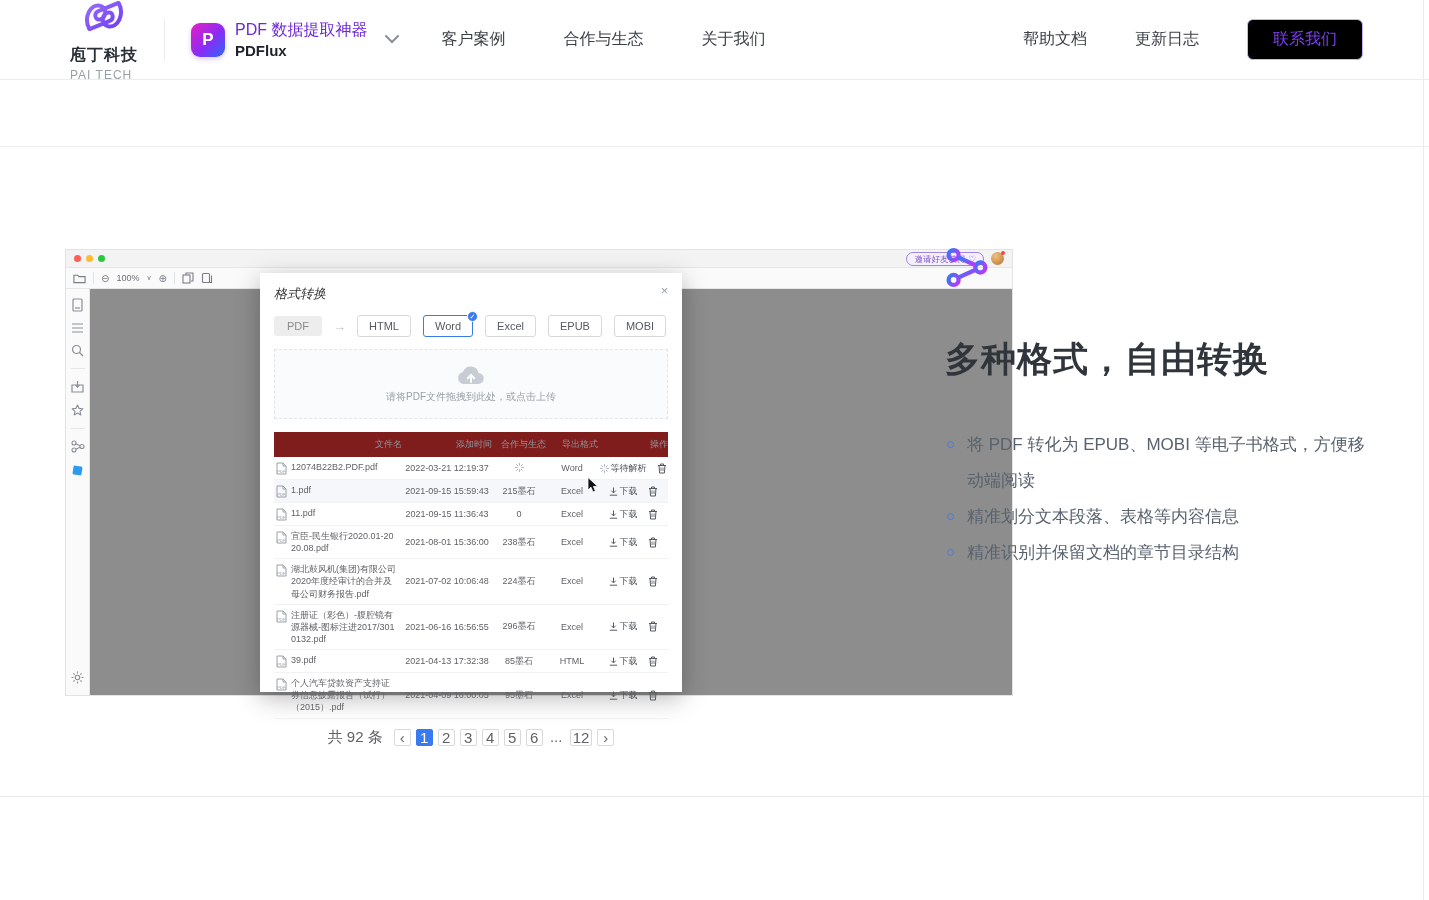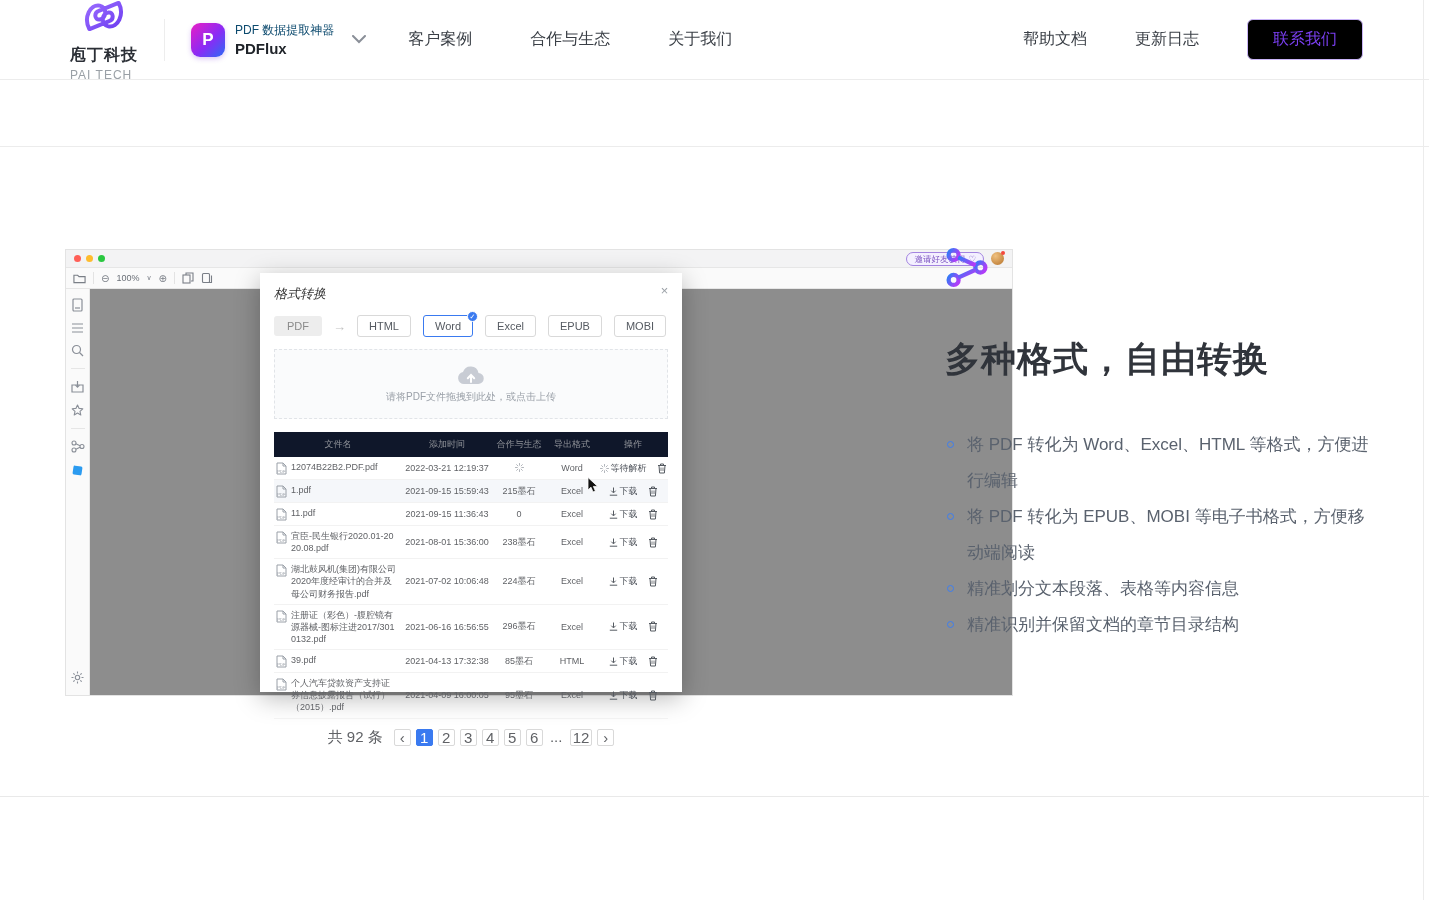--- a/index.html
+++ b/index.html
@@ -6,21 +6,21 @@
   html,body { width:1429px; height:900px; background:#fff; font-family:"Liberation Sans","DejaVu Sans",sans-serif; position:relative; overflow:hidden; }
 
   
   .header { height:80px; display:flex; align-items:center; padding:0 66px 0 70px; border-bottom:1px solid #ececec; background:#fff; }
   .logo { display:flex; align-items:center; gap:10px;flex-direction:column; }
   .logo-txt .cn { font-size:16px; color:#2b2f36; font-weight:700; letter-spacing:1px; }
   .logo-txt .en { font-size:12px; color:#9aa0a6; letter-spacing:1px; margin-top:2px; }
   .vdiv { width:1px; height:42px; background:#ededed; margin:0 26px; }
   .product { display:flex; align-items:center; gap:10px; cursor:pointer; }
   .pflx-icon { width:34px; height:34px; border-radius:9px; background:linear-gradient(135deg,#e91ec4 0%,#8a2bf5 55%,#2b6bf5 100%); display:flex; align-items:center; justify-content:center; color:#fff; font-weight:700; font-size:17px; box-shadow:0 2px 5px rgba(120,40,220,.25); }
-  .product .tagline { font-size:12px; color:#0c4a6e;text-align:right; }
+  .product .tagline { font-size:16px; color:#6d28d9;text-align:right; }
   .product .pname { font-size:15px; color:#1f2329; font-weight:700; margin-top:1px; }
   .chev { margin-left:8px; color:#8a8f98; }
   .main-nav { display:flex; gap:58px; margin-left:42px; }
   .nav-link { font-size:16px; color:#3a3f46; text-decoration:none; cursor:pointer; }
   .hspace { flex:1; }
   .right-links { display:flex; gap:48px; align-items:center; }
   .contact-btn { margin-left:48px; padding:9px 25px; font-size:16px; color:#7b3ff2; background:#000000; border:1px solid #c9b4f6; border-radius:6px; cursor:pointer; }
   .page-edge { position:absolute; top:0; right:5px; width:1px; height:900px; background:#ececec; }
 
   
@@ -55,21 +55,21 @@
   .fmt-src { background:#ededed; color:#8a8a8a; padding:4px 13px; border-radius:3px; font-size:11px; }
   .fmt-arrow { color:#c3c3c3; margin:0 11px; font-size:13px; }
   .fmt-btn { border:1px solid #d9d9d9; border-radius:3px; padding:4px 11px; font-size:11px; color:#555a61; background:#fff; margin-right:12px; position:relative; cursor:pointer; }
   .fmt-btn.sel { border-color:#3a7af0; }
   .fmt-badge { position:absolute; top:-5px; right:-6px; width:11px; height:11px; background:#3a7af0; border:1.5px solid #fff; border-radius:50%; color:#fff; font-size:7px; line-height:9px; text-align:center; }
   .upload { margin-top:12px; height:70px; background:#fafbfc; border:1px dashed #e1e4e8; display:flex; flex-direction:column; align-items:center; justify-content:center; cursor:pointer; }
   .upload-hint { font-size:10px; color:#9aa0a8; margin-top:5px; }
 
   .tbl { margin-top:13px; font-size:9px; color:#606266; }
   .tbl-head, .tbl-row { display:grid; grid-template-columns:128px 90px 54px 52px 70px; align-items:center; }
-  .tbl-head { background:#0f172a; color:#909399; padding:6px 0; text-align:center; }
+  .tbl-head { background:#7f1d1d; color:#909399; padding:6px 0; text-align:right; }
   .tbl-row { border-bottom:1px solid #f2f2f2; padding:4px 0; text-align:center; }
   .tbl-row.hl { background:#f5f7fa; }
   .cell-name { display:flex; align-items:flex-start; gap:4px; text-align:left; padding:0 4px 0 2px; line-height:1.35; word-break:break-all; }
   .cell-name svg { flex:0 0 auto; margin-top:1px; }
   .cell-action { display:flex; align-items:center; justify-content:center; gap:3px; color:#4a4f57; }
   .cell-action .trash { margin-left:7px; cursor:pointer; }
   .act-btn { display:flex; align-items:center; gap:2px; cursor:pointer; }
 
   .pager { margin-top:9px; display:flex; align-items:center; justify-content:center; gap:5px; font-size:15px; color:#606266; }
   .pg { min-width:17px; height:17px; line-height:15px; border:1px solid #d9d9d9; border-radius:2px; text-align:center; background:#fff; padding:0 2px; cursor:pointer; }
@@ -490,21 +490,20 @@
       <g stroke="url(#mg)" stroke-width="4.5" fill="none">
         <circle cx="9" cy="8" r="5.2"></circle>
         <circle cx="37" cy="21" r="5.2"></circle>
         <circle cx="9" cy="34" r="5.2"></circle>
         <path d="M13.8 10.4L32 18.6"></path>
         <path d="M13.8 31.6L32 23.4"></path>
       </g>
     </svg>
     <h2 class="feat-title">多种格式，自由转换</h2>
     <ul class="bullets" id="bullet-list">
-        <li><span class="bdot"></span><span>将 PDF 转化为 Word、Excel、HTML 等格式，方便进行编辑</span></li>
         <li><span class="bdot"></span><span>将 PDF 转化为 EPUB、MOBI 等电子书格式，方便移动端阅读</span></li>
         <li><span class="bdot"></span><span>精准划分文本段落、表格等内容信息</span></li>
         <li><span class="bdot"></span><span>精准识别并保留文档的章节目录结构</span></li>
       </ul>
   </div>
 </div>
 
 <div class="page-edge"></div>
 
 </body></html>

